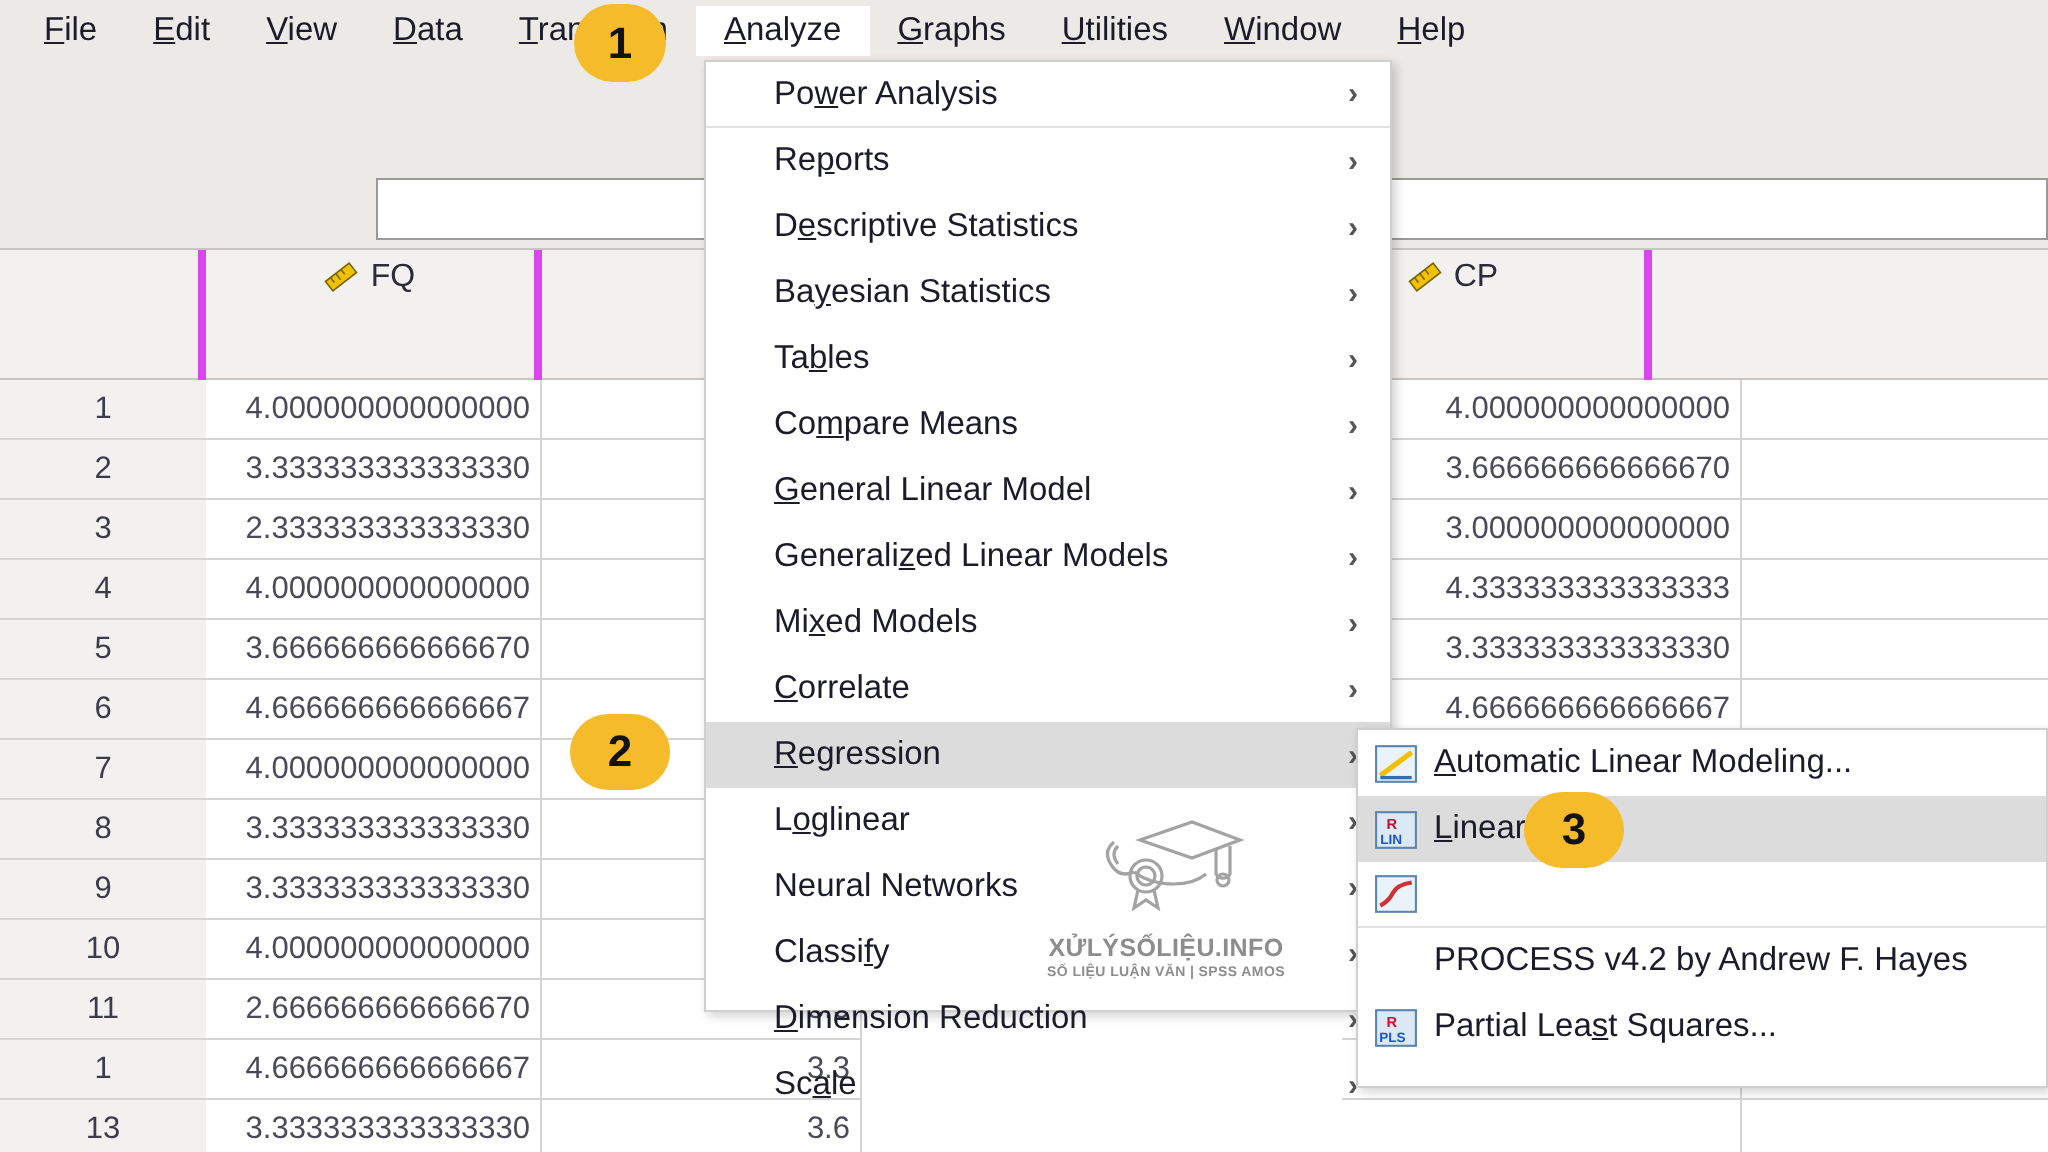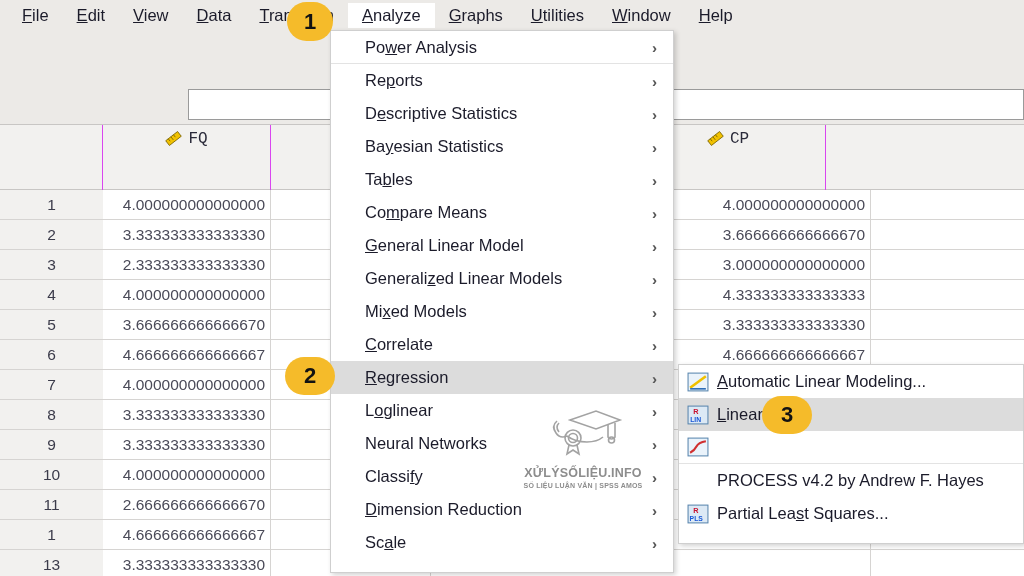--- a/index.html
+++ b/index.html
@@ -58,24 +58,24 @@
   }
   .grid-header {
     position: absolute; top: 0; left: 0; width: 1024px; height: 66px;
     background: #f2f1ef;
     border-bottom: 1px solid #c8c6c4;
     border-top: 1px solid #c8c6c4;
     display: flex;
   }
   .colhdr {
     height: 66px;
-    border-right: 1px solid #d946ef;
+    border-right: 4px solid #d946ef;
     display: flex; align-items: flex-start; justify-content: center;
     padding-top: 5px;
-    font-size: 16px; color: #2b2b3a; font-family: Liberation Mono, monospace;
+    font-size: 16px; color: #2b2b3a;
   }
   .colhdr .ruler { margin-right: 6px; }
   .rowhdr-col { width: 103px; }
   .col-fq  { width: 168px; }
   .col-b   { width: 160px; }
   .col-fa  { width: 200px; }
   .col-cp  { width: 195px; }
 
   .rowband { position: absolute; left: 0; width: 1024px; height: 30px; }
   .rownum {
@@ -95,22 +95,22 @@
     font-size: 15.5px; color: #4a4a58;
     overflow: hidden; white-space: nowrap;
   }
   .c1 { left: 103px; width: 168px; }
   .c2 { left: 271px; width: 160px; }
   .c3 { left: 671px; width: 200px; }
   .c4 { left: 871px; width: 195px; }
 
   
   .dropdown {
-    position: absolute; left: 330px; top: 30px;
-    width: 344px; height: 543px;
+    position: absolute; left: 352px; top: 30px;
+    width: 344px; height: 476px;
     background: #ffffff;
     border: 1px solid #cfcfcf;
     box-shadow: 2px 2px 5px rgba(0,0,0,0.18);
     z-index: 20;
   }
   .mi {
     position: relative; height: 33px;
     display: flex; align-items: center;
     padding-left: 34px; padding-right: 14px;
     font-size: 16.5px; color: #1b1b2a;

